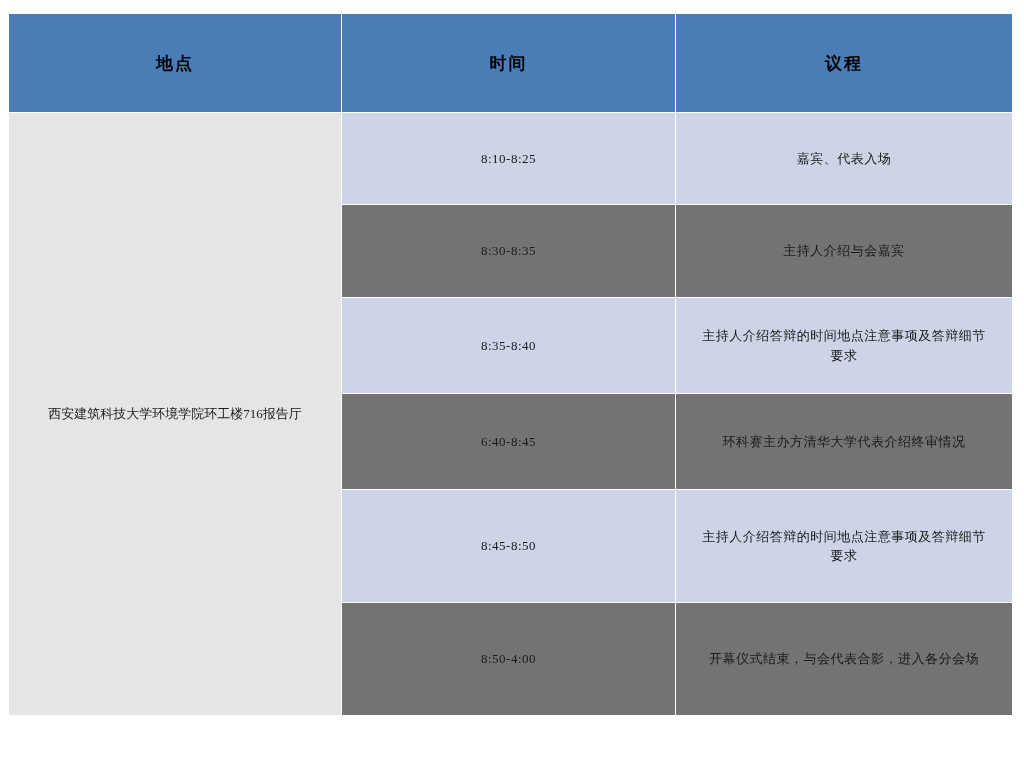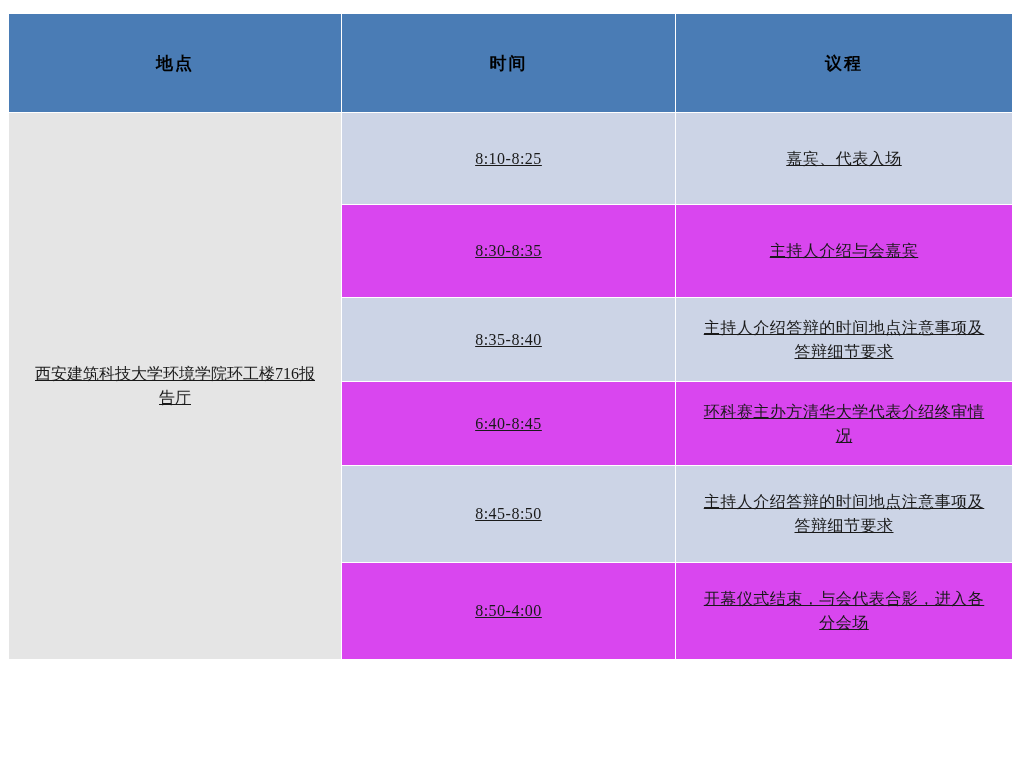--- a/index.html
+++ b/index.html
@@ -39,41 +39,40 @@
     font-size: 17px;
     height: 96px;
     text-align: center;
     vertical-align: middle;
     border: 1px solid #ffffff;
     letter-spacing: 2px;
   }
   table.agenda td {
     text-align: center;
     vertical-align: middle;
-    font-size: 16px;
+    font-size: 13px;
     color: #1a1a1a;
     border: 1px solid #ffffff;
     line-height: 1.5;
     padding: 6px 26px;
-    text-decoration: underline;
   }
   td.place-cell {
     background: #e5e5e5;
     font-size: 16.5px;
     padding: 6px 30px;
     line-height: 1.6;
   }
   tr.band-a td.data-cell { background: #ccd4e6; }
-  tr.band-b td.data-cell { background: #d946ef; }
+  tr.band-b td.data-cell { background: #737373; }
   td.time-cell { letter-spacing: 0.5px; }
   td.item-cell { letter-spacing: 0.5px; }
   .row-h-1 { height: 92px; }
   .row-h-2 { height: 93px; }
-  .row-h-3 { height: 84px; }
-  .row-h-4 { height: 97px; margin-top: 39px; }
+  .row-h-3 { height: 96px; }
+  .row-h-4 { height: 113px; margin-top: 39px; }
 </style>
 </head>
 <body>
 
 <div class="sheet">
   <table class="agenda">
     <colgroup>
       <col class="c-place">
       <col class="c-time">
       <col class="c-item">

